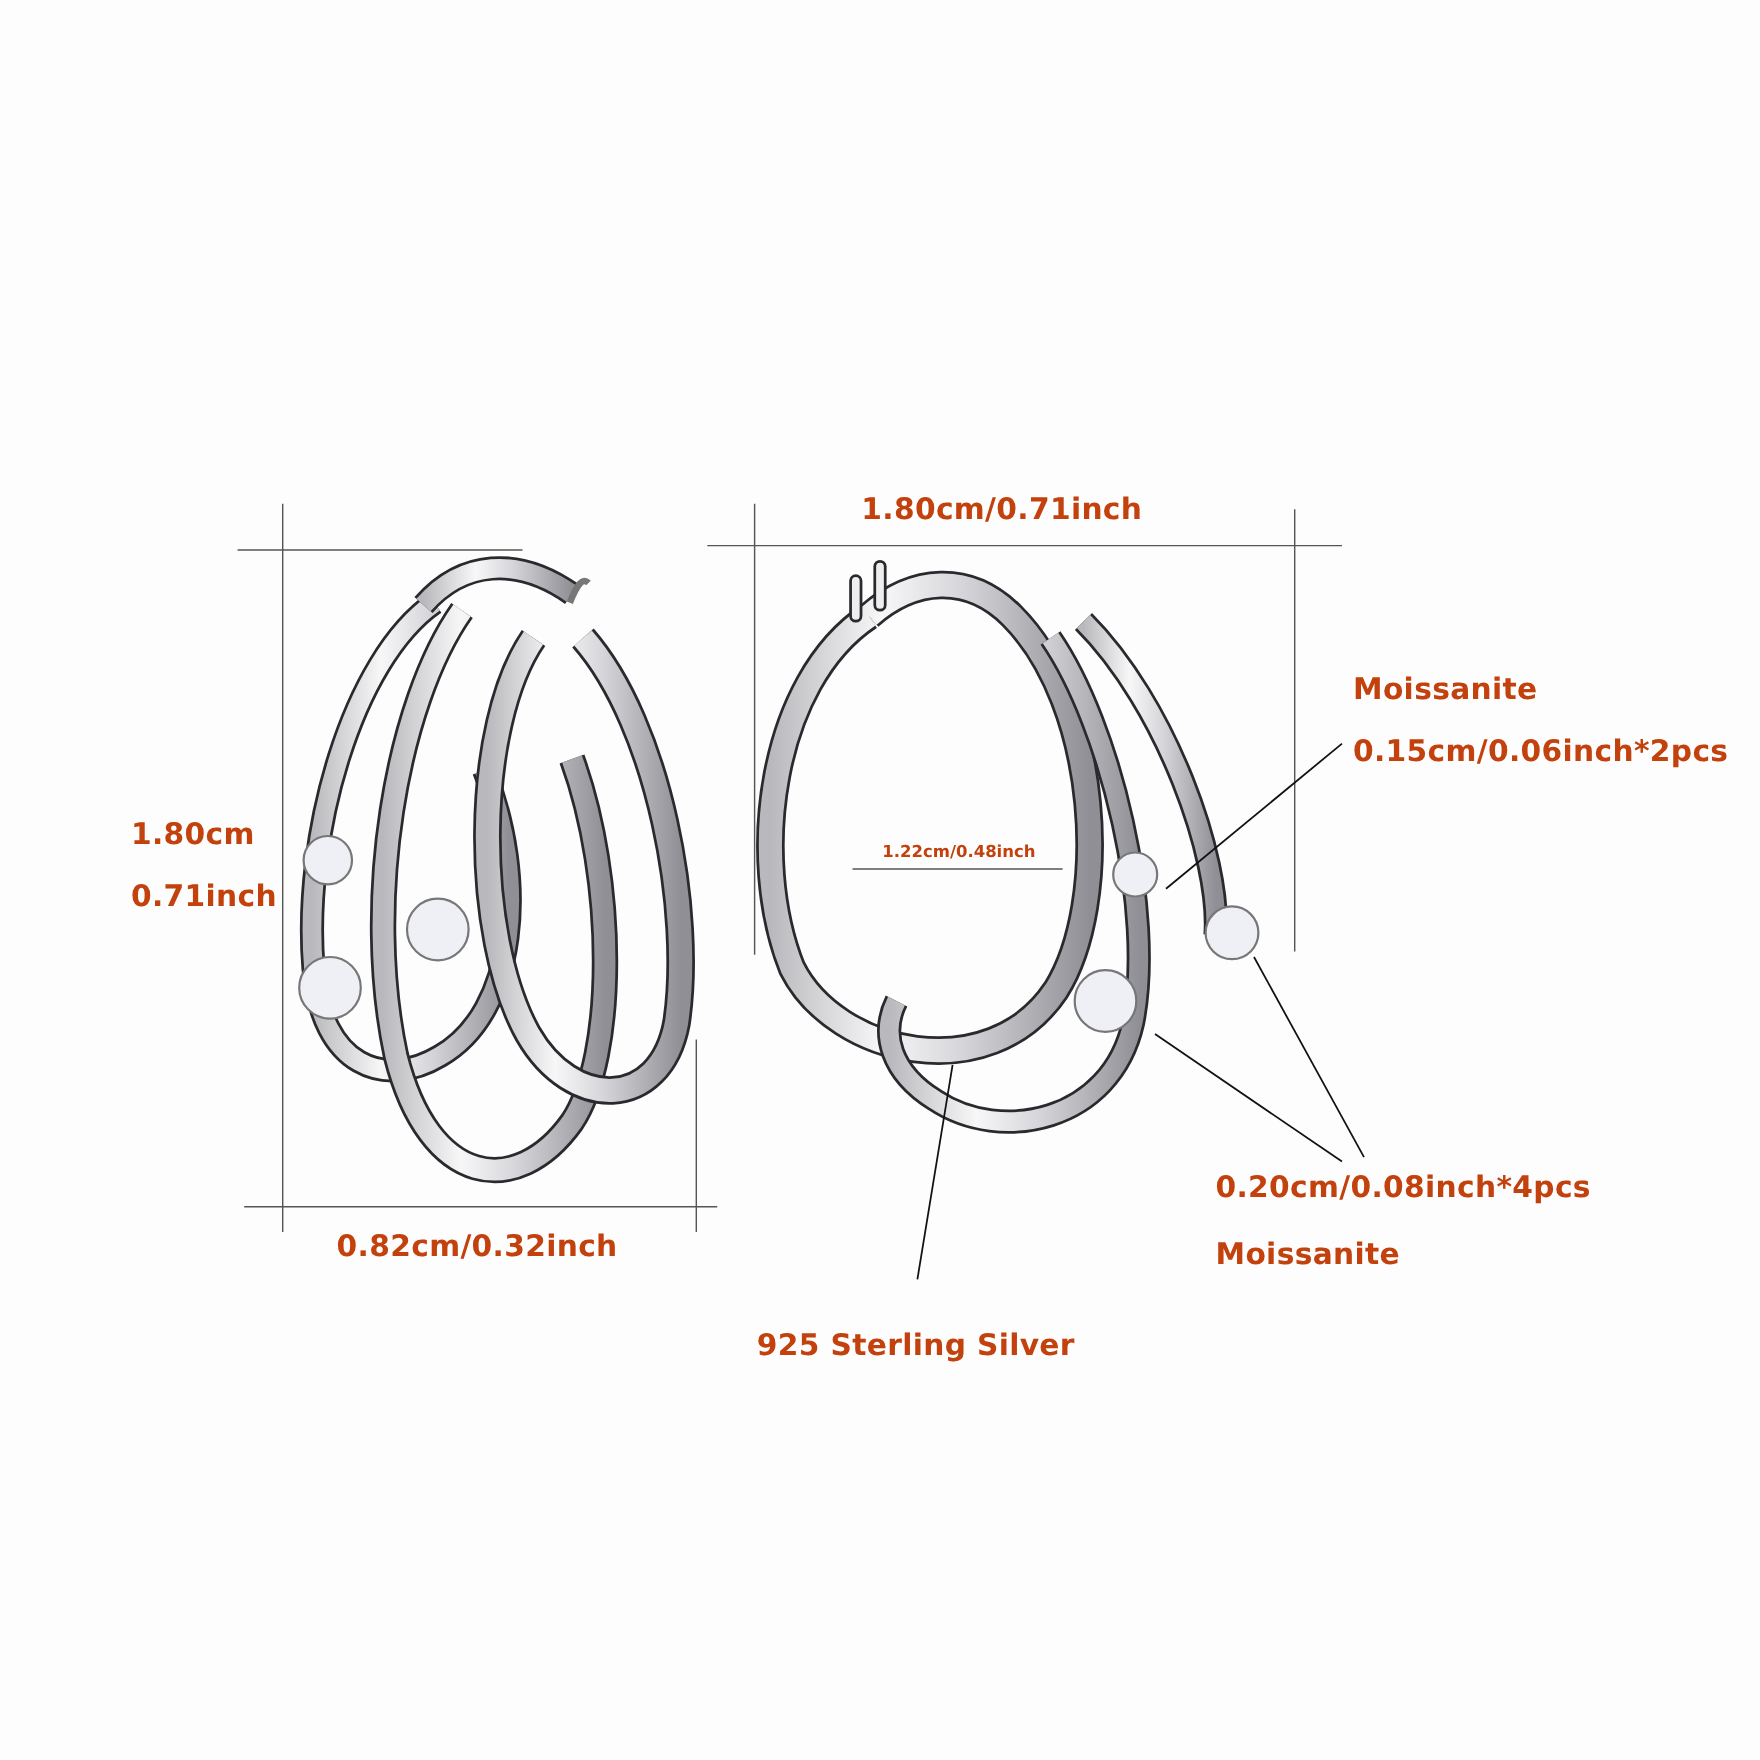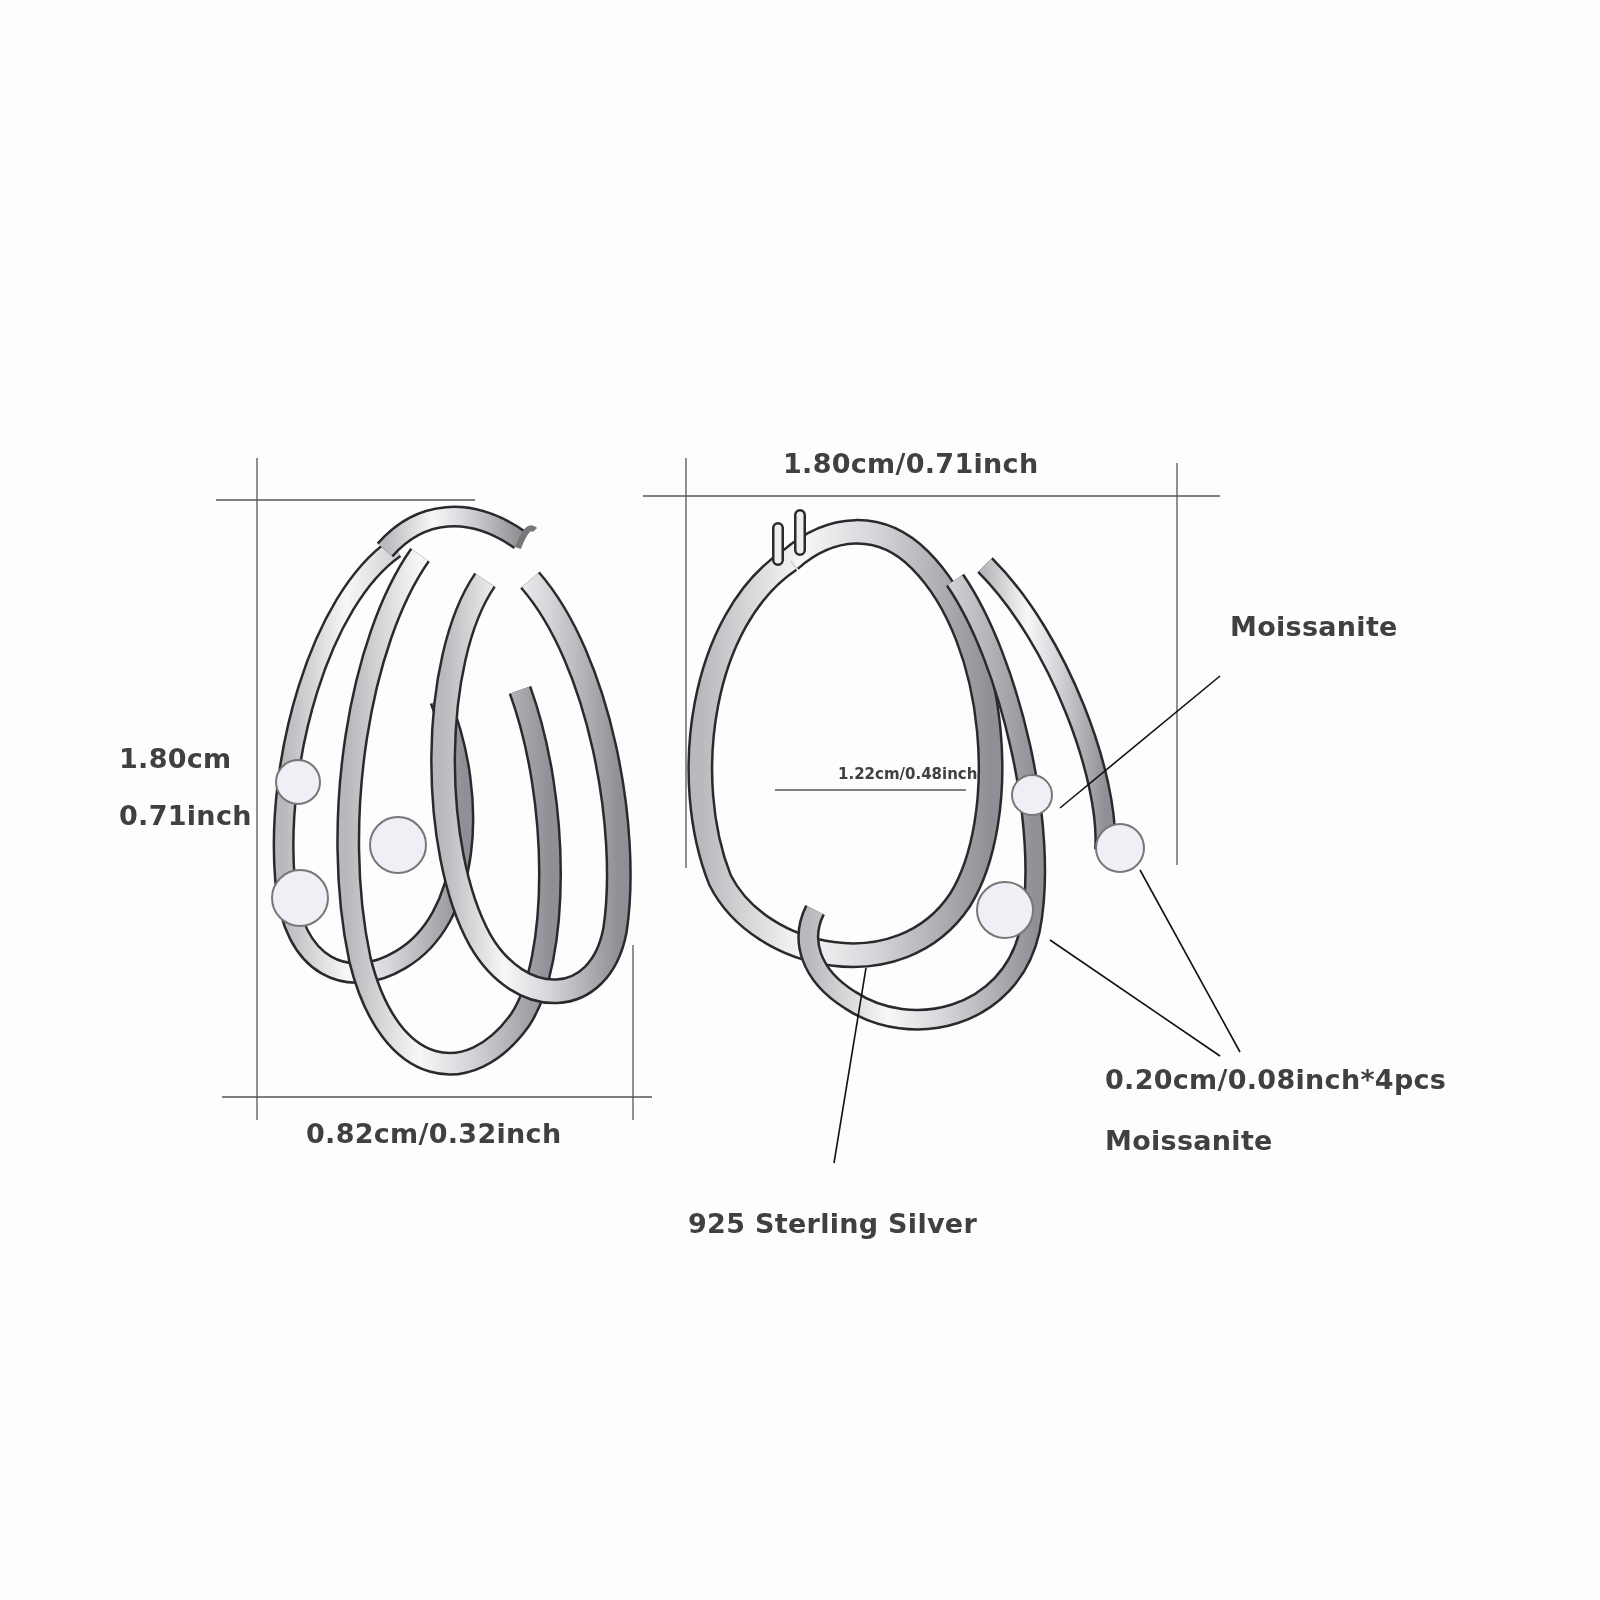--- a/index.html
+++ b/index.html
@@ -1,19 +1,19 @@
 <!DOCTYPE html>
 <html><head>
 <meta charset="utf-8">
 <style>
   html, body { margin: 0; padding: 0; }
   body { width: 1600px; height: 1600px; background: #fdfdfd; position: relative; overflow: hidden;
          font-family: "DejaVu Sans", sans-serif; }
   .canvas { position: absolute; left: 0; top: 0; width: 1600px; height: 1600px; }
-  .label { position: absolute; font-weight: bold; color: #404040; white-space: nowrap; font-family: "DejaVu Sans", sans-serif; }
+  .label { position: absolute; font-weight: bold; color: #c2410c; white-space: nowrap; font-family: "DejaVu Sans", sans-serif; }
   .lg { font-size: 27px; letter-spacing: 0.3px; }
   .sm { font-size: 15px; }
   .stack span { display: block; line-height: 41px; margin-top: 16px; }
 </style>
 </head>
 <body>
 
 <div class="canvas">
   <svg width="1600" height="1600" viewBox="0 0 1600 1600">
     <defs>
@@ -92,24 +92,25 @@
 
   
   <div class="label lg stack" style="left:119px; top:722px;">
     <span>1.80cm</span>
     <span>0.71inch</span>
   </div>
   <div class="label lg" style="left:306px; top:1118px;">0.82cm/0.32inch</div>
 
   
   <div class="label lg" style="left:783px; top:448px;">1.80cm/0.71inch</div>
-  <div class="label sm" style="left:802px; top:765px;margin-left:36px;">1.22cm/0.48inch</div>
+  <div class="label sm" style="left:802px; top:765px;">1.22cm/0.48inch</div>
 
   
   <div class="label lg stack" style="left:1230px; top:590px;">
     <span>Moissanite</span>
+    <span>0.15cm/0.06inch*2pcs</span>
   </div>
   <div class="label lg stack" style="left:1105px; top:1040px;">
     <span style="line-height:48px;">0.20cm/0.08inch*4pcs</span>
     <span>Moissanite</span>
   </div>
   <div class="label lg" style="left:688px; top:1208px;">925 Sterling Silver</div>
 </div>
 
 </body></html>

